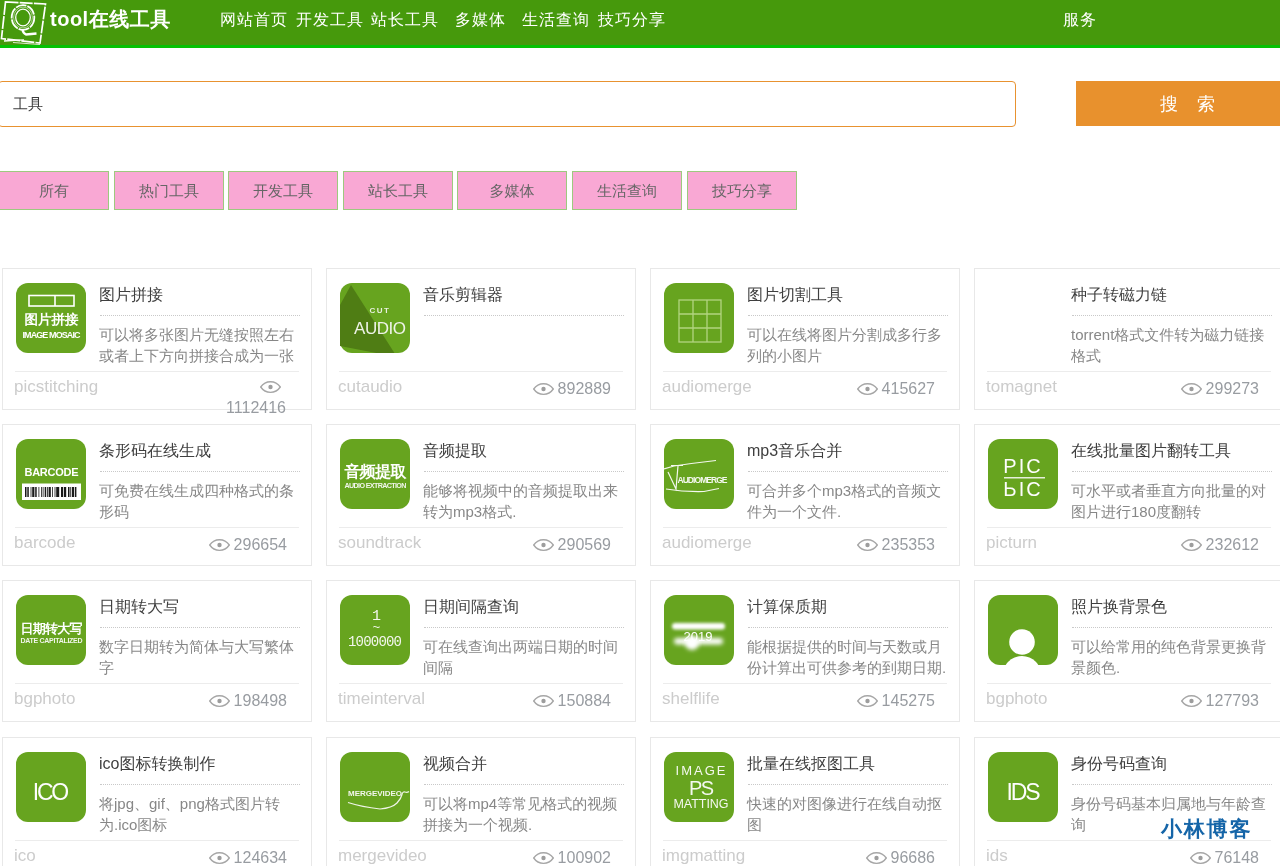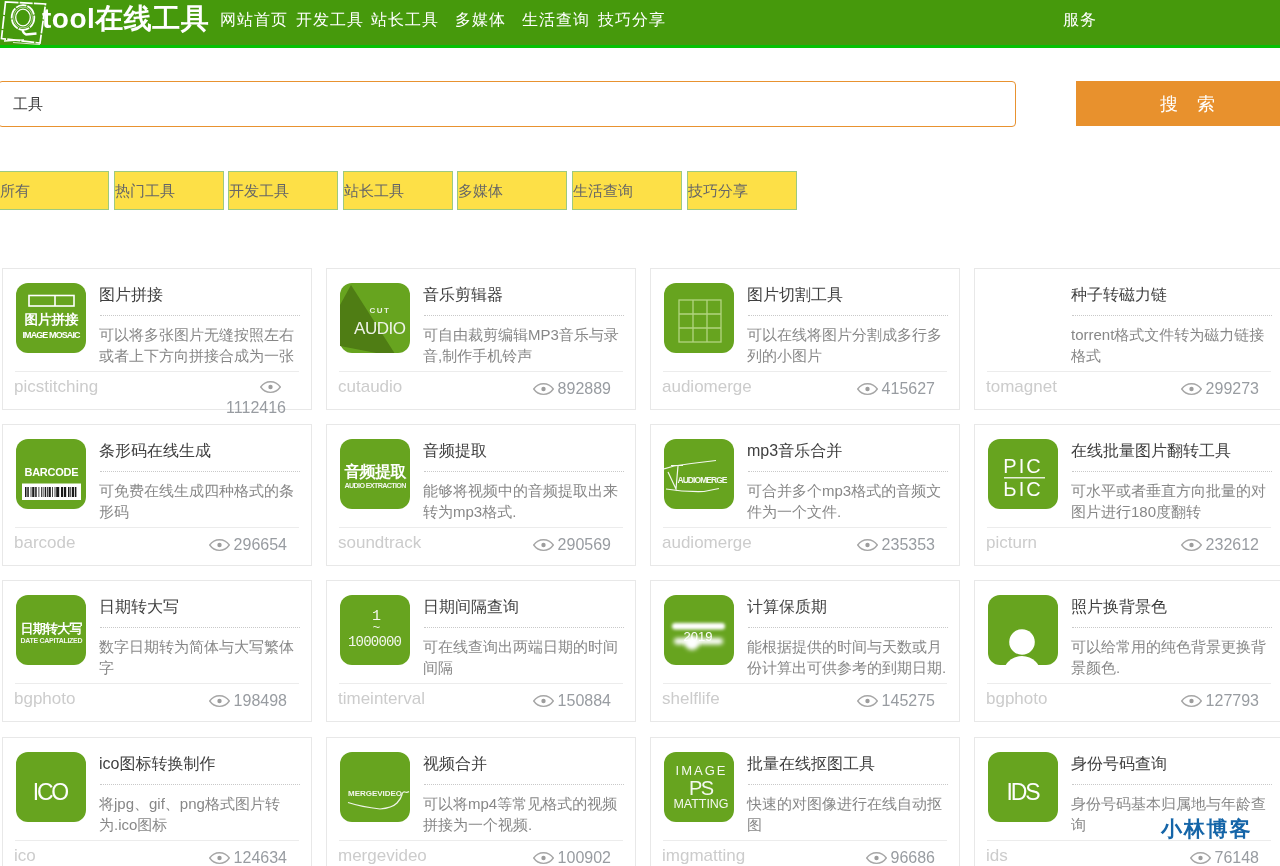--- a/index.html
+++ b/index.html
@@ -1,28 +1,28 @@
 <!DOCTYPE html>
 <html><head><meta charset="utf-8">
 <style>
 * { margin:0; padding:0; box-sizing:border-box; }
 html,body { width:1280px; height:866px; overflow:hidden; background:#fff;
   font-family:"Liberation Sans", sans-serif; }
 #page { position:relative; width:1280px; height:866px; overflow:hidden; }
 #hdr { position:absolute; left:0; top:0; width:1280px; height:45px; background:#46990c; }
 #hline { position:absolute; left:0; top:45px; width:1280px; height:3px; background:#05c204; }
 #logo-ic { position:absolute; left:0px; top:1px; }
-#logo-tx { position:absolute; left:42px; top:7px; font-size:28px; font-weight:bold; color:#fff; letter-spacing:0.5px; line-height:24px; }
+#logo-tx { position:absolute; left:50px; top:7px; font-size:20px; font-weight:bold; color:#fff; letter-spacing:0.5px; line-height:24px; }
 #hdr .nv { position:absolute; top:10px; font-size:16px; color:#fff; letter-spacing:1px; }
 #sinput { position:absolute; left:-2px; top:81px; width:1018px; height:46px; border:1px solid #e89230; border-radius:4px; background:#fff; }
 #sinput i { position:absolute; left:14px; top:13px; font-style:normal; font-size:15px; color:#3c3c3c; }
 #sbtn { position:absolute; left:1076px; top:81px; width:222px; height:45px; background:#e8912d; }
 #sbtn i { position:absolute; left:84px; top:11px; font-style:normal; font-size:18px; color:#fff; letter-spacing:19px; }
-.tab { position:absolute; top:171px; width:110px; height:39px; border:1px solid #9dc97f; background:#fde047;
-  font-size:15px; color:#666; line-height:37px; }
+.tab { position:absolute; top:171px; width:110px; height:39px; border:1px solid #9dc97f; background:#f9a8d4;
+  font-size:15px; color:#666; text-align:center; line-height:37px; }
 .card { position:absolute; width:310px; height:142px; border:1px solid #e8e8e8; background:#fff; }
 .ic { position:absolute; left:13px; top:14px; width:70px; height:70px; border-radius:12px; background:#67a41f; }
 .ic svg { position:absolute; left:0; top:0; font-family:"Liberation Sans", sans-serif; }
 .ti { position:absolute; left:96px; top:14px; font-size:16px; color:#3f3f3f; line-height:24px; }
 .dot { position:absolute; left:97px; width:200px; top:46px; border-top:1px dotted #c9c9c9; }
 .de { position:absolute; left:96px; top:55px; width:203px; font-size:15px; line-height:21.4px; color:#878787; }
 .sep { position:absolute; left:12px; width:284px; top:102px; border-top:1px solid #ececec; }
 .nm { position:absolute; left:11px; top:108px; font-size:17px; color:#ccc; }
 .eye { position:absolute; }
 .cnt { position:absolute; font-size:16px; color:#989ca1;text-align:right; }
@@ -91,21 +91,20 @@
 <div class="card" style="left:326px;top:268px">
 <div class="ic">
         <svg width="70" height="70" viewBox="0 0 70 70">
 <polygon points="11,2 57,74 0,63 0,22" fill="#4f7d14"></polygon>
 <text x="40" y="30" font-size="8" font-weight="bold" fill="#e8f0e0" text-anchor="middle" letter-spacing="1.5">CUT</text>
 <text x="40" y="51" font-size="17" fill="#eef3e8" text-anchor="middle" textLength="52">AUDIO</text>
 </svg>
       </div>
 <div class="ti">音乐剪辑器</div>
 <div class="dot"></div>
-<div class="de">可自由裁剪编辑MP3音乐与录<br>音,制作手机铃声</div>
 <div class="sep"></div>
 <div class="nm">cutaudio</div>
 <div class="vw">
         <svg width="21" height="12" viewBox="0 0 21 12">
           <path d="M0.7 6 C4 1.2 7.5 0.7 10.5 0.7 C13.5 0.7 17 1.2 20.3 6 C17 10.8 13.5 11.3 10.5 11.3 C7.5 11.3 4 10.8 0.7 6 Z" fill="none" stroke="#a6a6a6" stroke-width="1.35"></path>
           <circle cx="10.5" cy="6" r="2.2" fill="#9d9d9d"></circle>
         </svg>
         <span class="cnt2">892889</span>
       </div>
 </div>

